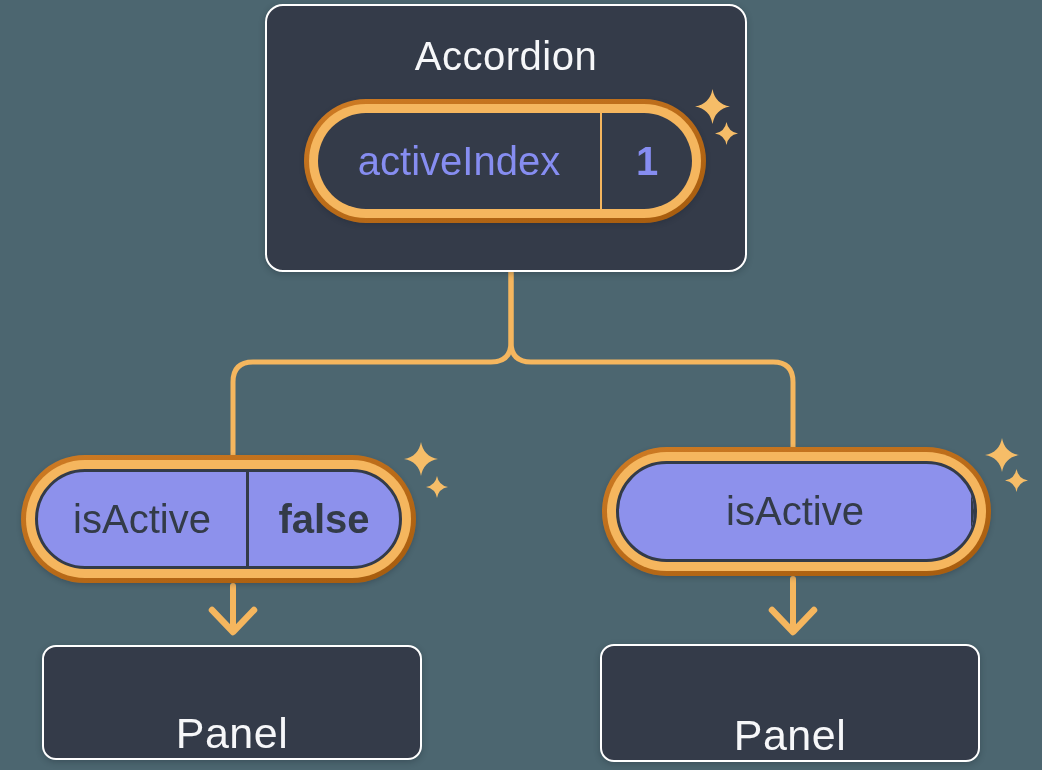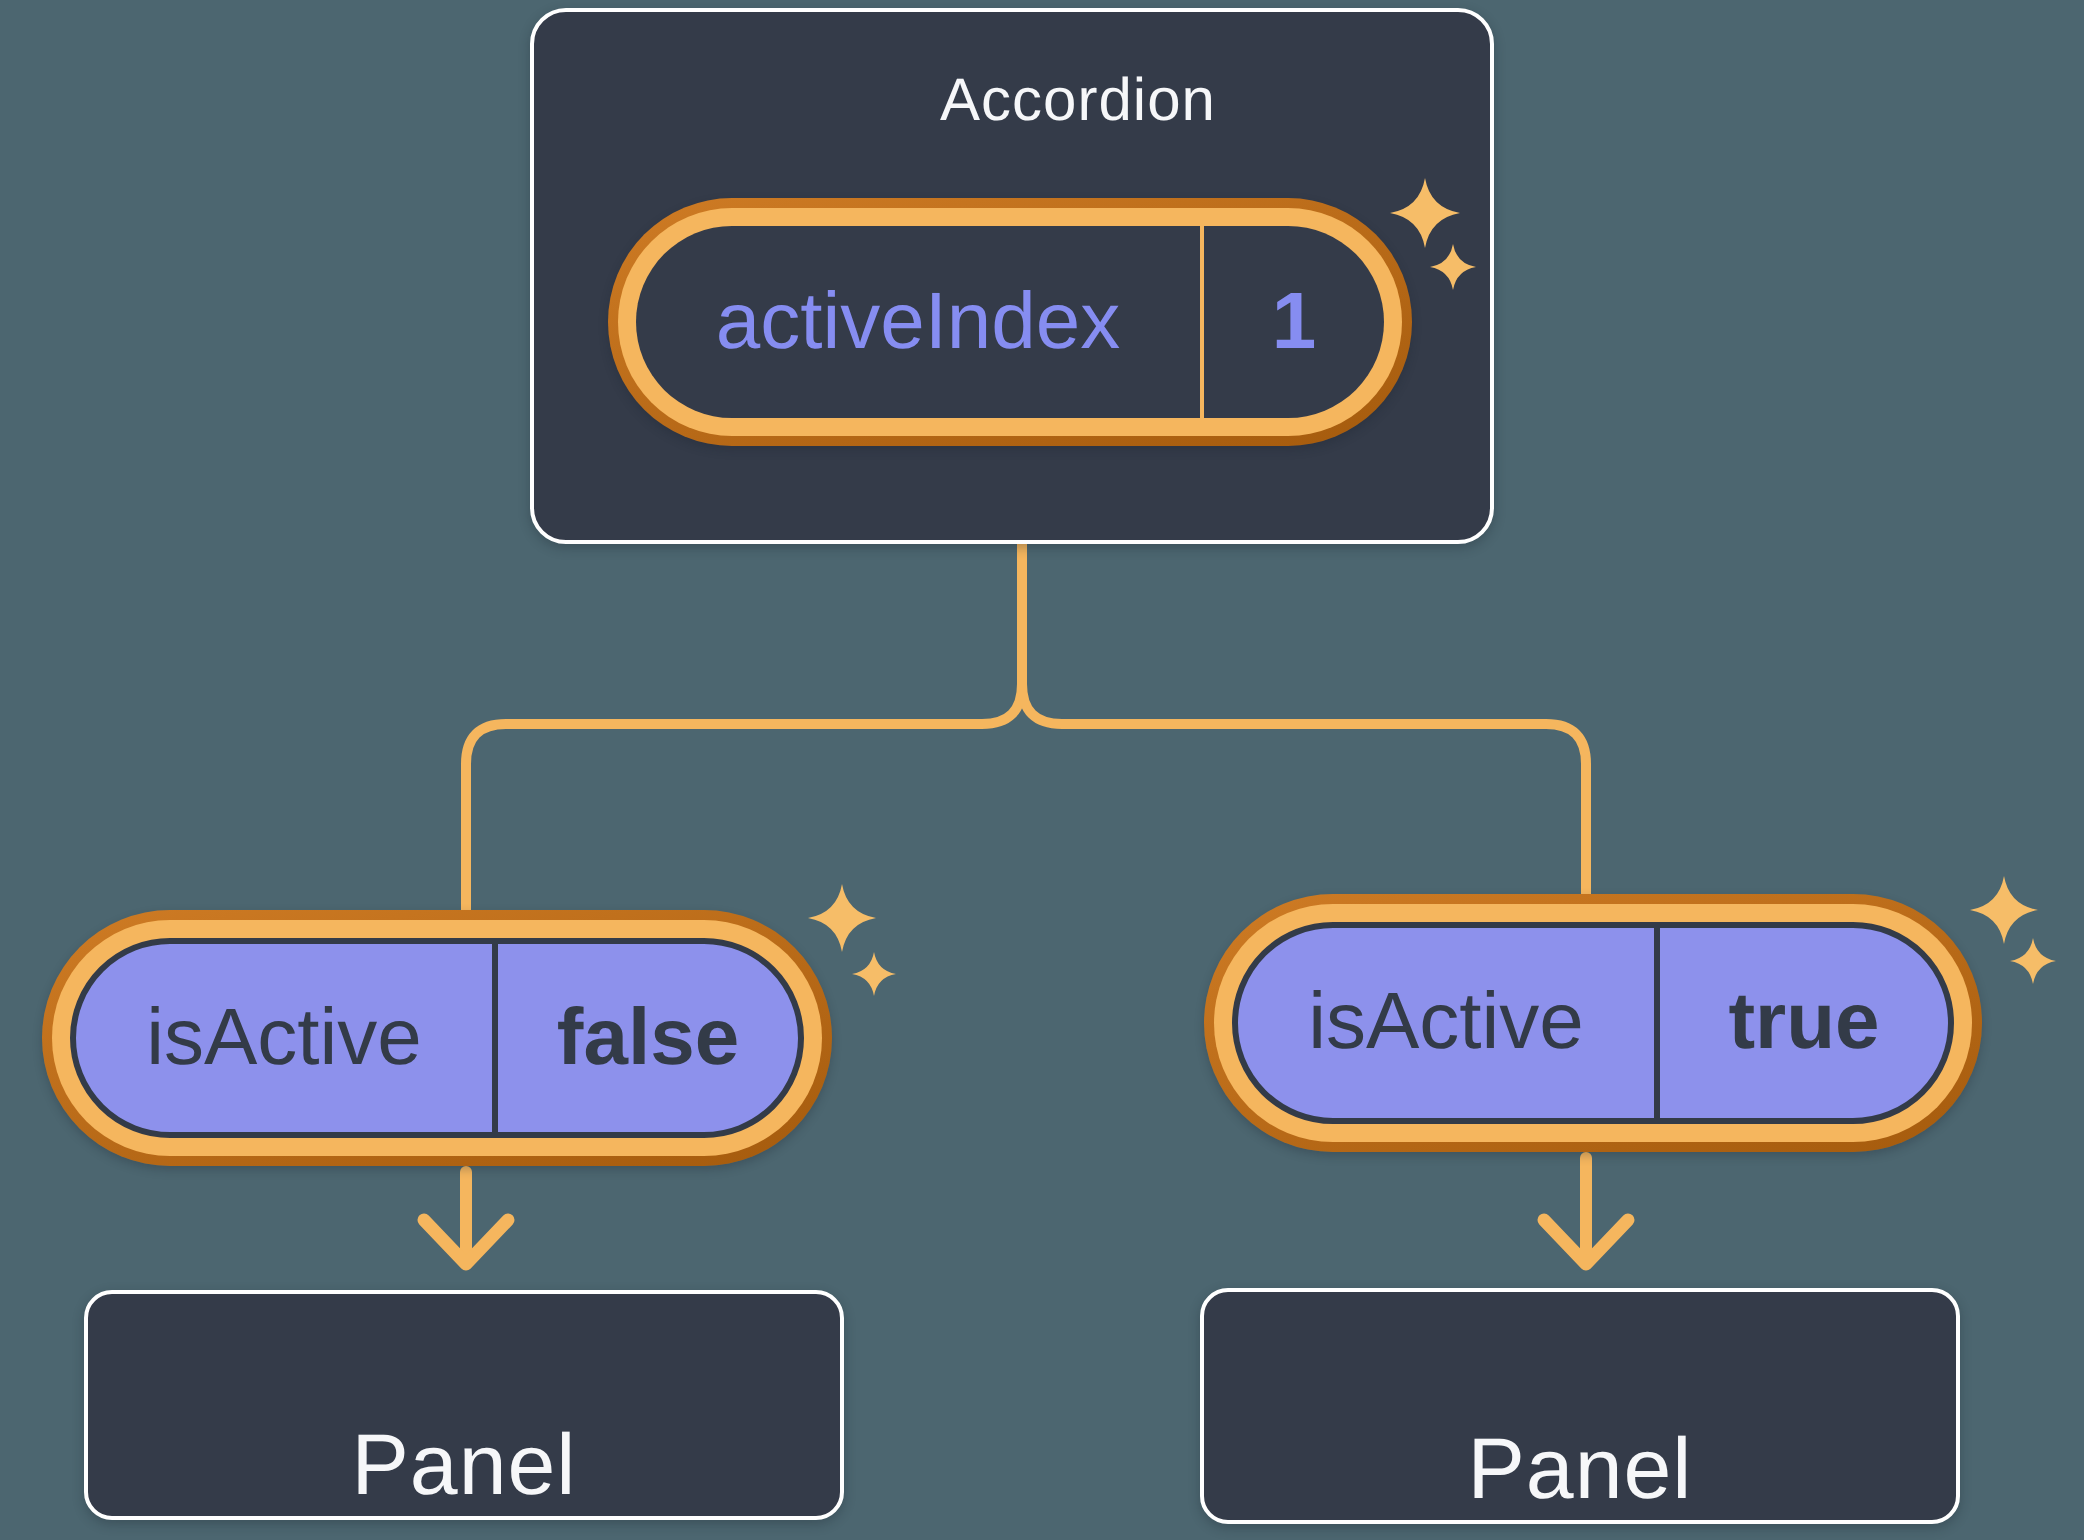--- a/index.html
+++ b/index.html
@@ -55,25 +55,24 @@
   .root-card {
     left: 265px; top: 4px;
     width: 482px; height: 268px;
     border-radius: 18px;
   }
   .root-title {
     position: absolute;
     left: 0; top: 28px;
     width: 100%;
     text-align: center;
-    font-size: 30px;
+    font-size: 40px;
     font-weight: 500;
     letter-spacing: 0.5px;
     color: var(--text-light, #F6F7F9);
-    margin-left: 33px;
   }
   .panel-card {
     width: 380px;
     border-radius: 14px;
     display: flex;
     align-items: flex-end;
     justify-content: center;
   }
   .panel-left  { left: 42px;  top: 645px; height: 115px; }
   .panel-right { left: 600px; top: 644px; height: 118px; }
@@ -204,23 +203,20 @@
     </div>
   </div>
 
   <div class="pill-outer prop-pill-right">
     <div class="pill-mid">
       <div class="pill-inner">
         <div class="pill-cell name">
           <span class="pill-text text-dark">isActive</span>
         </div>
         <div class="pill-divider divider-dark"></div>
-        <div class="pill-cell value">
-          <span class="pill-text text-dark bold">true</span>
-        </div>
       </div>
     </div>
   </div>
 
   <div class="card panel-card panel-left">
     <div class="panel-title">Panel</div>
   </div>
   <div class="card panel-card panel-right">
     <div class="panel-title">Panel</div>
   </div>

